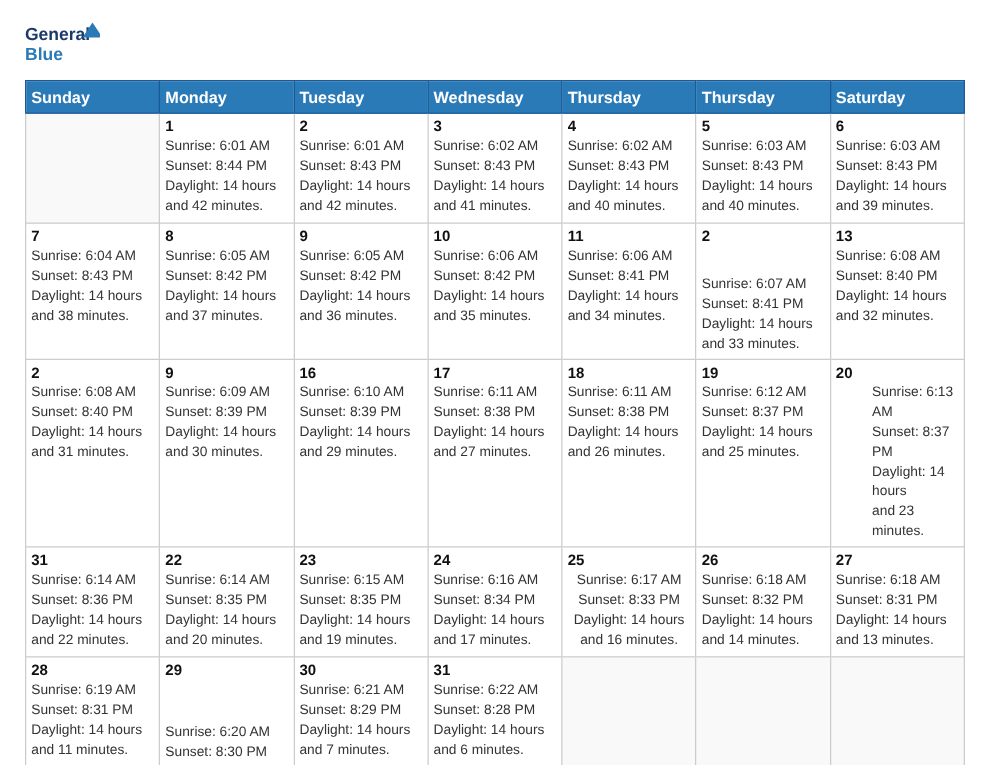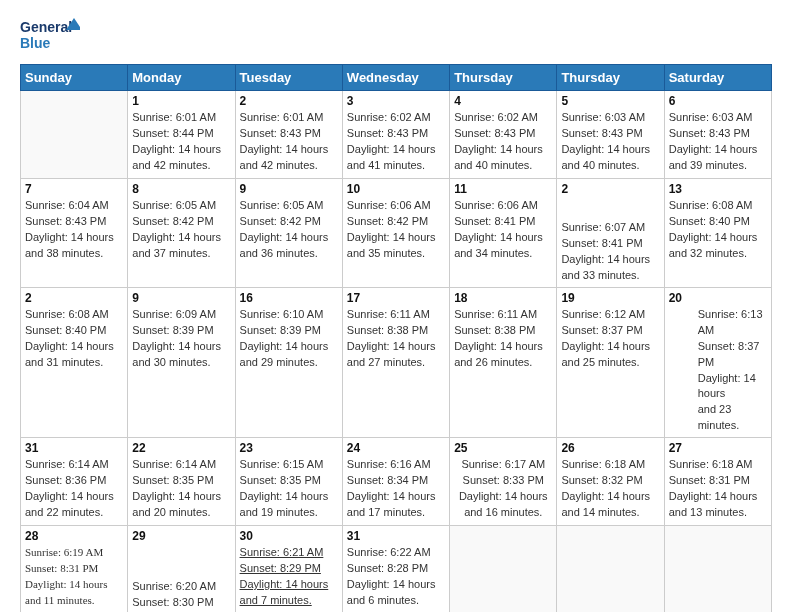--- a/index.html
+++ b/index.html
@@ -308,35 +308,35 @@
             <span class="day-num">27</span>
             <div class="day-info" style="white-space: pre-line;">Sunrise: 6:18 AM
 Sunset: 8:31 PM
 Daylight: 14 hours
 and 13 minutes.</div>
           </td>
         </tr>
         <tr>
           <td>
             <span class="day-num">28</span>
-            <div class="day-info" style="white-space: pre-line; font-family: Liberation Serif, serif;">Sunrise: 6:19 AM
+            <div class="day-info" style="white-space: pre-line;">Sunrise: 6:19 AM
 Sunset: 8:31 PM
 Daylight: 14 hours
 and 11 minutes.</div>
           </td>
           <td>
             <span class="day-num">29</span>
             <div class="day-info" style="white-space: pre-line; margin-top: 36px;">Sunrise: 6:20 AM
 Sunset: 8:30 PM
 Daylight: 14 hours
 and 9 minutes.</div>
           </td>
           <td>
             <span class="day-num">30</span>
-            <div class="day-info" style="white-space: pre-line; text-decoration: underline;">Sunrise: 6:21 AM
+            <div class="day-info" style="white-space: pre-line;">Sunrise: 6:21 AM
 Sunset: 8:29 PM
 Daylight: 14 hours
 and 7 minutes.</div>
           </td>
           <td>
             <span class="day-num">31</span>
             <div class="day-info" style="white-space: pre-line;">Sunrise: 6:22 AM
 Sunset: 8:28 PM
 Daylight: 14 hours
 and 6 minutes.</div>

